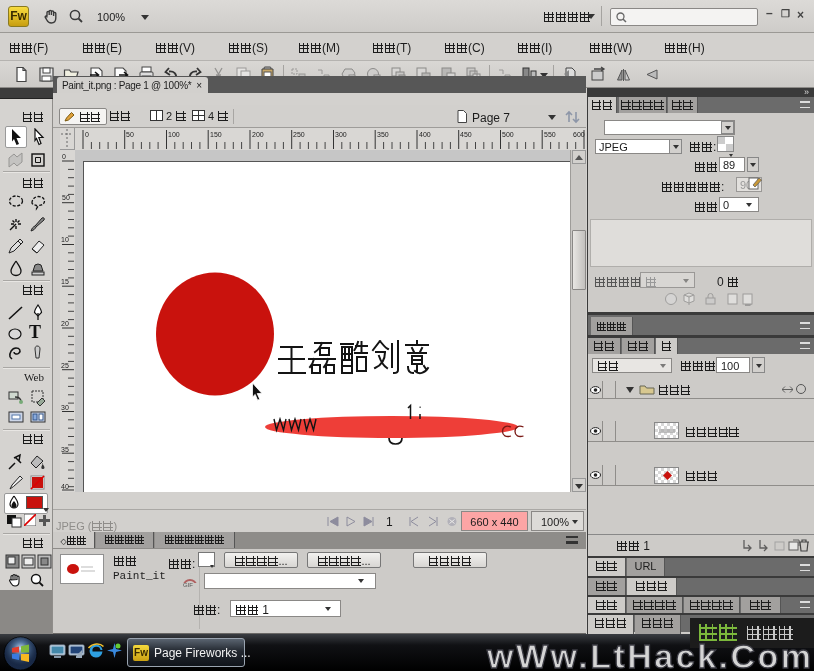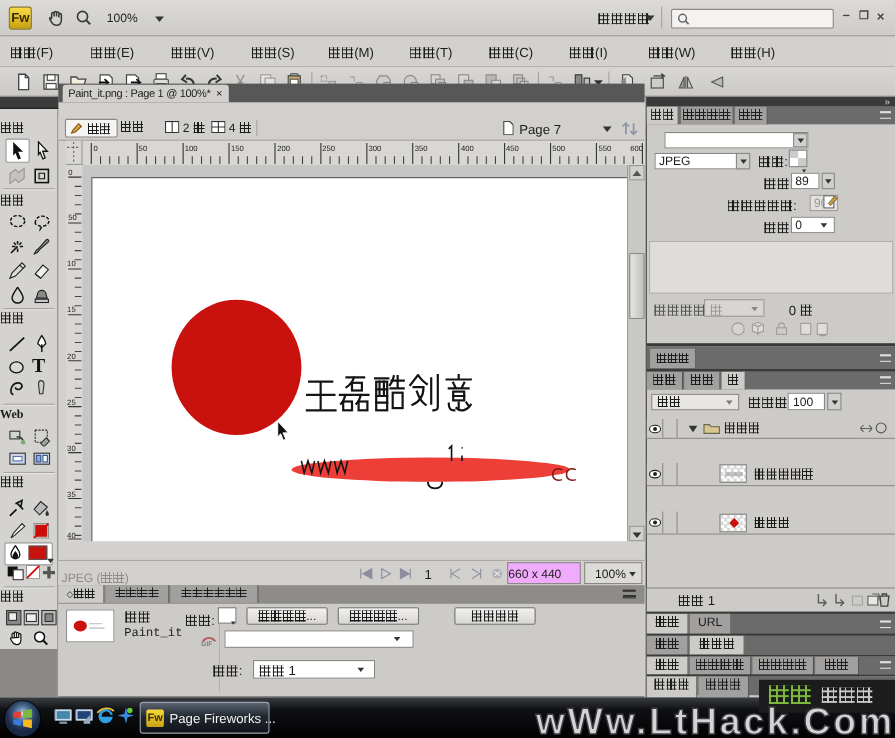--- a/index.html
+++ b/index.html
@@ -21,21 +21,21 @@
 
 #menubar{left:0;top:34px;width:814px;height:26px;background:#d3d1ce}
 #menubar span{position:absolute;top:7px;font-size:12px;color:#1c1c1c}
 
 #toolbar{left:0;top:60px;width:814px;height:28px;background:linear-gradient(#d9d7d4,#cccac7);border-top:1px solid #b5b3b0;border-bottom:1px solid #8d8b88}
 .ticon{position:absolute;top:5px;width:17px;height:17px}
 .tsep{position:absolute;top:4px;width:1px;height:19px;background:#a5a3a0}
 
 #tools{left:0;top:88px;width:53px;height:546px;background:#d5d3d0;border-right:1px solid #8f8d8a}
 #tools .dstrip{position:absolute;left:0;top:0;width:53px;height:11px;background:#3c3c3c;border-bottom:1px solid #222}
-#tools .seclabel{position:absolute;width:44px;text-align:left;font-weight:bold;font-size:11px;color:#1a1a1a}
+#tools .seclabel{position:absolute;width:44px;text-align:right;font-weight:normal;font-size:11px;color:#1a1a1a}
 #tools .sep{position:absolute;left:3px;width:47px;height:1px;background:#a9a7a4;box-shadow:0 1px 0 #e8e6e3}
 .tool{position:absolute;width:18px;height:18px}
 .toolsel{position:absolute;width:22px;height:22px;background:#fff;border:1px solid #999;border-radius:2px}
 
 #tabstrip{left:53px;top:76px;width:533px;height:17px;background:#575757}
 #doctab{position:absolute;left:4px;top:1px;width:151px;height:16px;background:#d2d0cd;border-radius:3px 3px 0 0;font-size:10px;color:#1c1c1c;padding:3px 0 0 5px;white-space:nowrap;letter-spacing:-.3px}
 #btnrow{left:53px;top:105px;width:533px;height:23px;background:#d2d0cd;border-bottom:1px solid #9e9c99}
 .viewbtn{position:absolute;top:3px;height:17px;font-size:11px;color:#1c1c1c;padding:2px 5px 0 4px}
 #rulerh{left:60px;top:128px;width:526px;height:22px;background:#dad8d5}
 #rulerv{left:60px;top:150px;width:15px;height:342px;background:#dad8d5}
@@ -583,21 +583,21 @@
     <svg class="abs" style="left:273px;top:6px" width="140" height="11" viewBox="0 0 140 11" opacity=".55">
       <path d="M2 1 v9 M12 1 L4 5.5 L12 10z" fill="#557" stroke="#557"></path>
       <path d="M21 1 l8 4.5 -8 4.5z" fill="none" stroke="#557"></path>
       <path d="M47 1 v9 M38 1 l8 4.5 -8 4.5z" fill="#557" stroke="#557"></path>
       <path d="M84 1 v9 M92 1 l-7 4.5 7 4.5" fill="none" stroke="#557"></path>
       <path d="M111 1 v9 M103 1 l7 4.5 -7 4.5" fill="none" stroke="#557"></path>
       <circle cx="126" cy="5.5" r="4.5" fill="#99a"></circle>
         <path d="M123.5 3.5 l5 4 M128.5 3.5 l-5 4" stroke="#fff"></path>
     </svg>
     <div class="abs" style="left:333px;top:5px">1</div>
-    <div class="abs" style="left:408px;top:1px;width:67px;height:20px;background:#f0abfc;border:1px solid #8a8886;padding-top:4px;font-size:11px">660 x 440</div>
+    <div class="abs" style="left:408px;top:1px;width:67px;height:20px;background:#fca5a5;border:1px solid #8a8886;text-align:center;padding-top:4px;font-size:11px">660 x 440</div>
     <div class="abs" style="left:478px;top:1px;width:53px;height:20px;background:#dddbd8;border:1px solid #8a8886;padding:4px 0 0 9px;font-size:11px">100%</div>
     <div class="abs darr" style="left:519px;top:10px;border-left-width:3.5px;border-right-width:3.5px;border-top-width:4px"></div>
   </div>
   <div class="abs" id="pitabs">
     <div class="ptab on" style="left:0;width:42px"><span style="font-size:8px">◇</span><b class="zh" style="font-size:10px"><i></i><i></i></b></div>
     <div class="ptab zh" style="left:43px;width:58px;font-size:10px"><i></i><i></i><i></i><i></i></div>
     <div class="ptab zh" style="left:102px;width:80px;font-size:10px"><i></i><i></i><i></i><i></i><i></i><i></i></div>
     <div class="abs" style="right:8px;top:4px;width:12px;height:8px;border-top:2px solid #333;border-bottom:1px solid #333;box-shadow:0 -3px 0 -1px #333 inset"></div>
   </div>
   <div class="abs" id="pibody">

